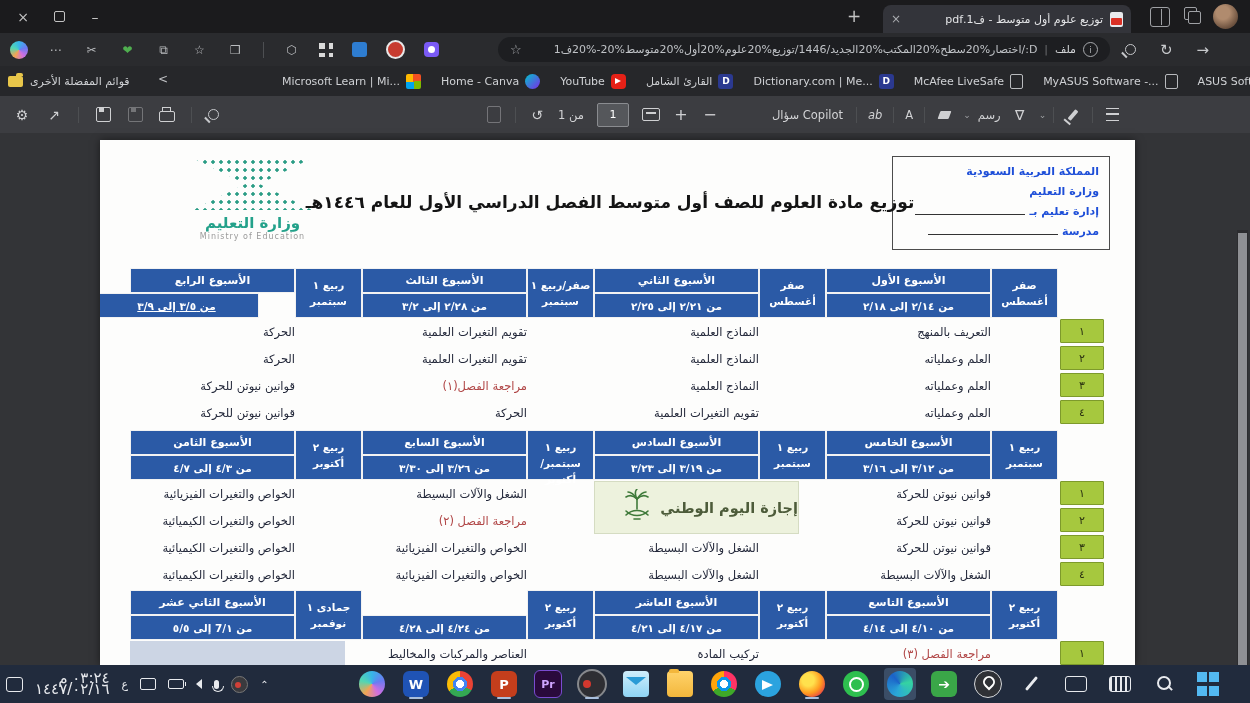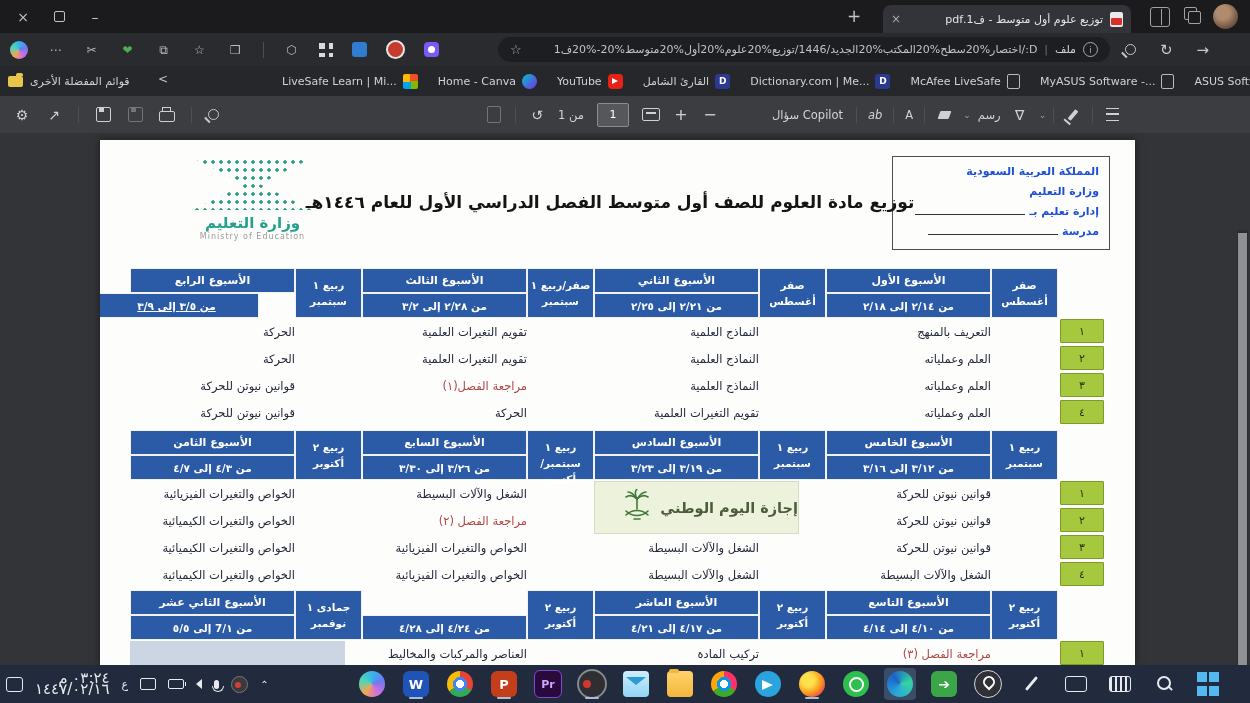--- a/index.html
+++ b/index.html
@@ -233,21 +233,21 @@
   </div>
 
   <div id="bookmarksbar">
     <div id="otherfavs">
       <span class="folder"></span>
       <span>قوائم المفضلة الأخرى</span>
     </div>
     <div id="bm-chevron">&lt;</div>
     <div id="bookmarks">
         <div class="bm">
-          <span>LiveSafe Learn | Mi...</span>
+          <span>Microsoft Learn | Mi...</span>
           <span class="bmi ms"></span>
         </div>
         <div class="bm">
           <span>Home - Canva</span>
           <span class="bmi canva"></span>
         </div>
         <div class="bm">
           <span>YouTube</span>
           <span class="bmi youtube"></span>
         </div>

